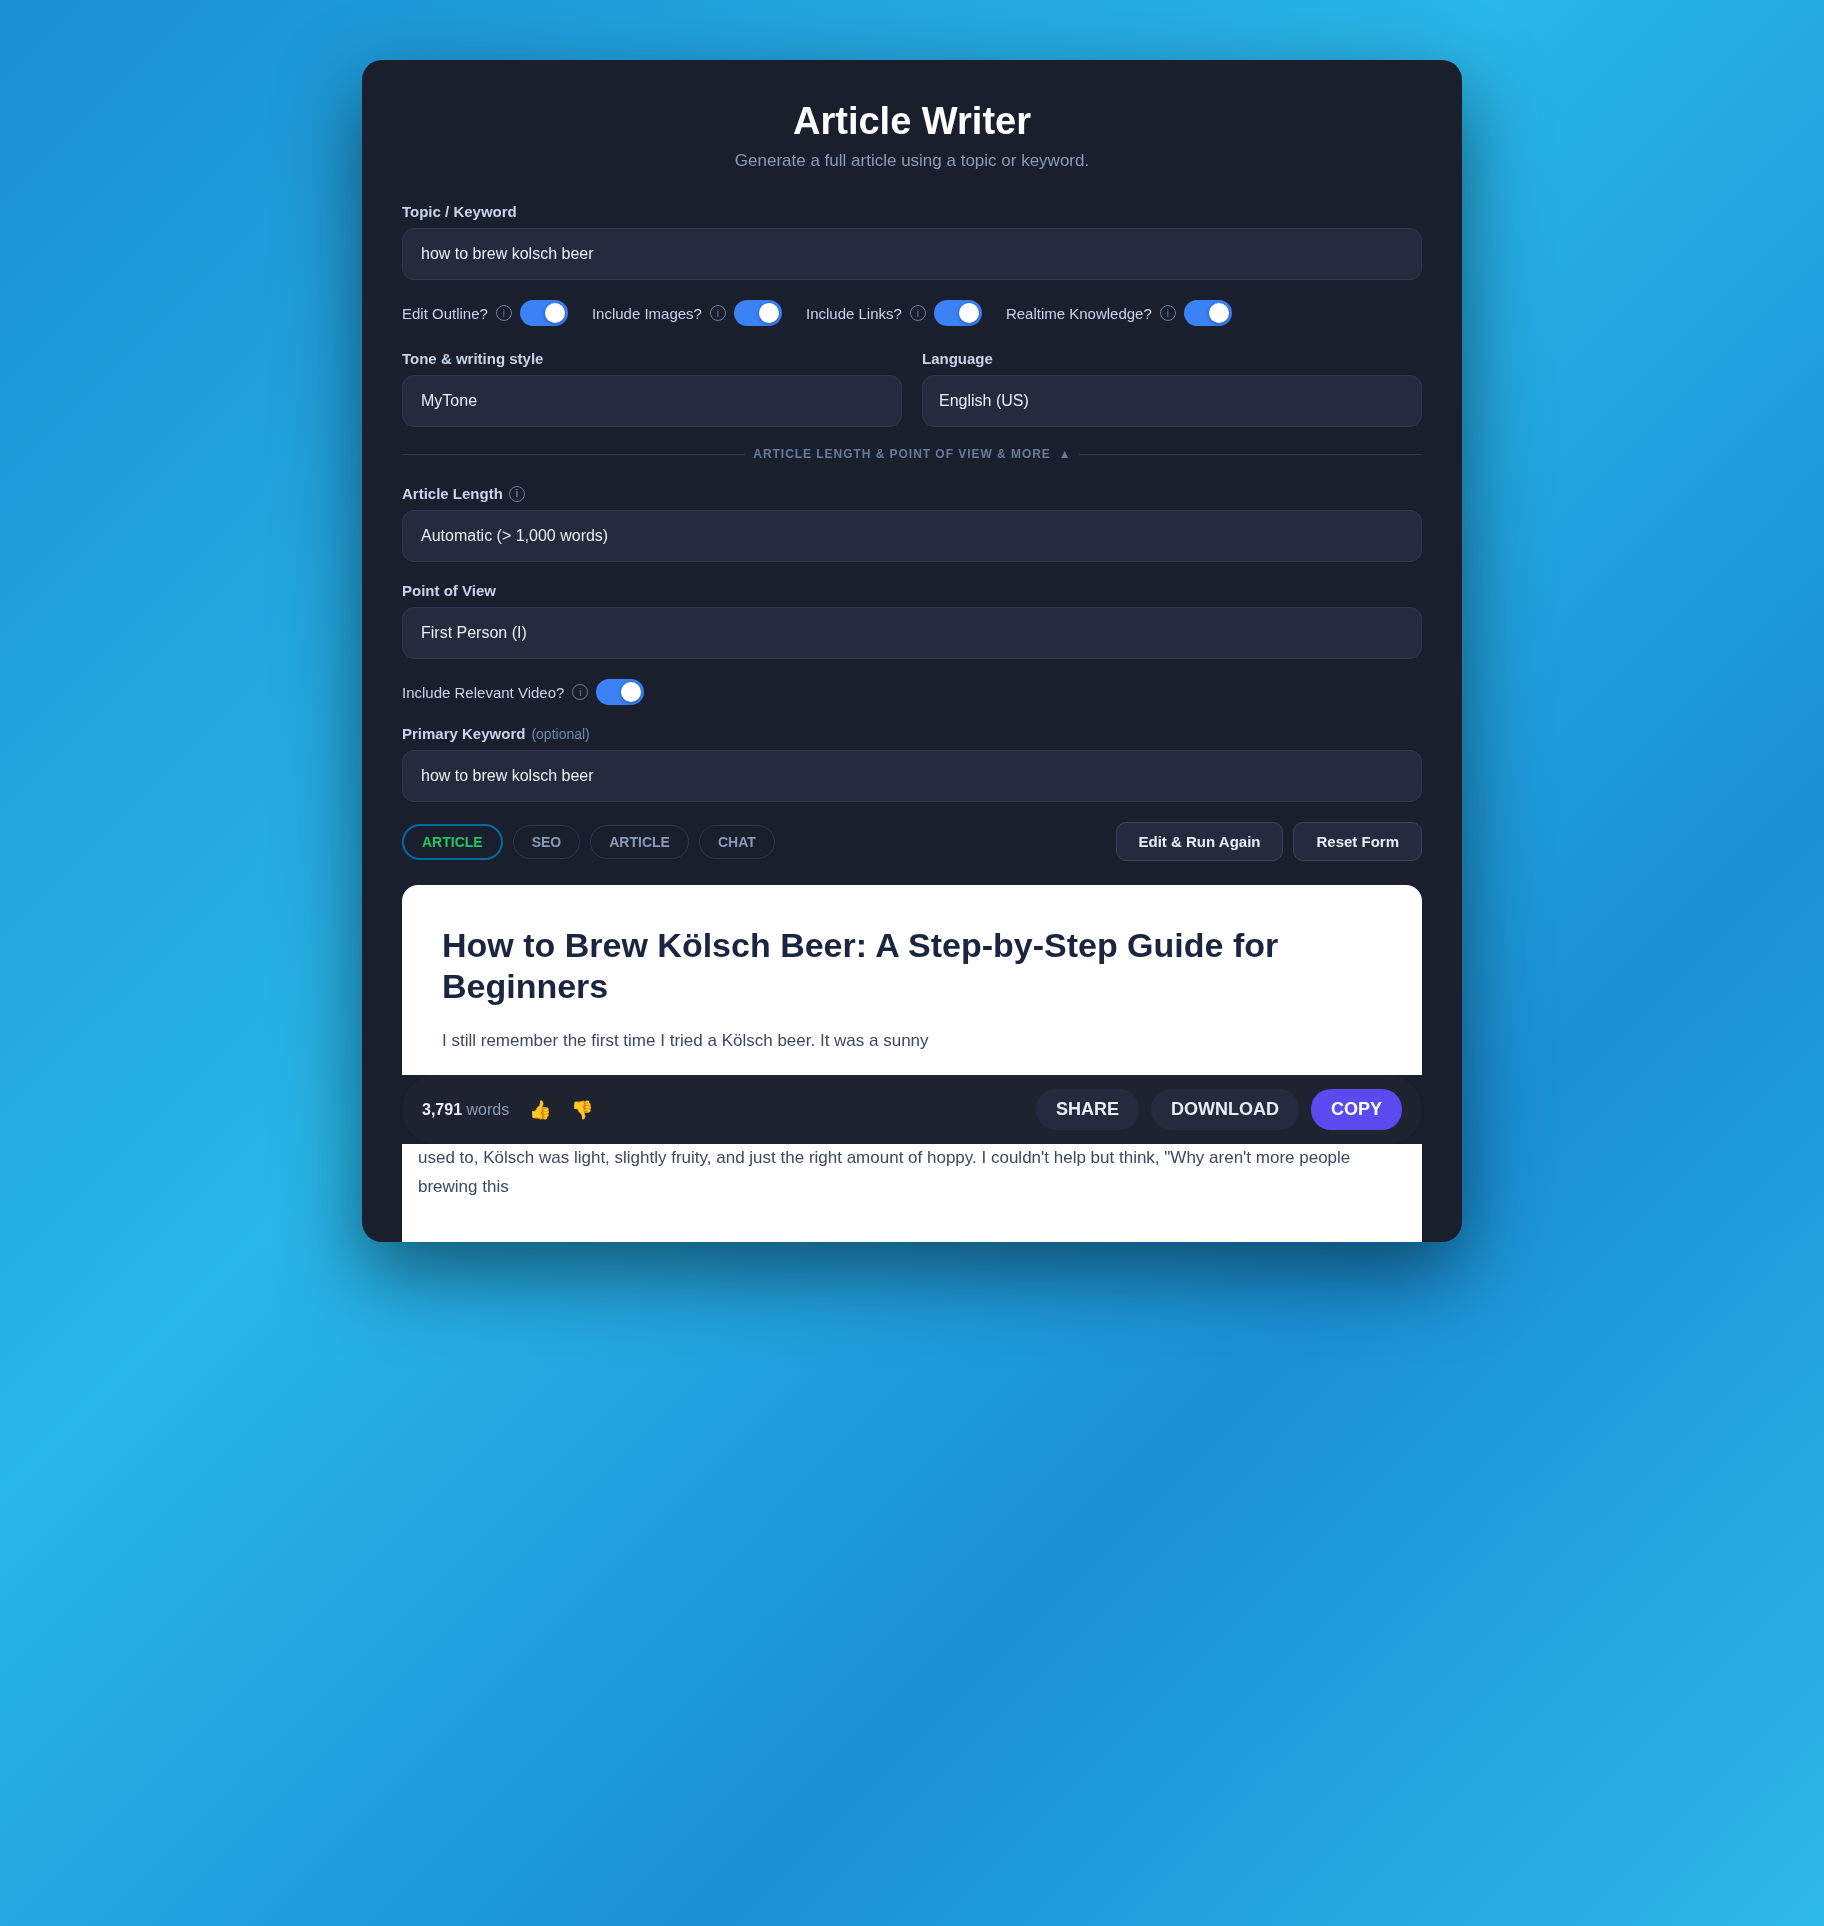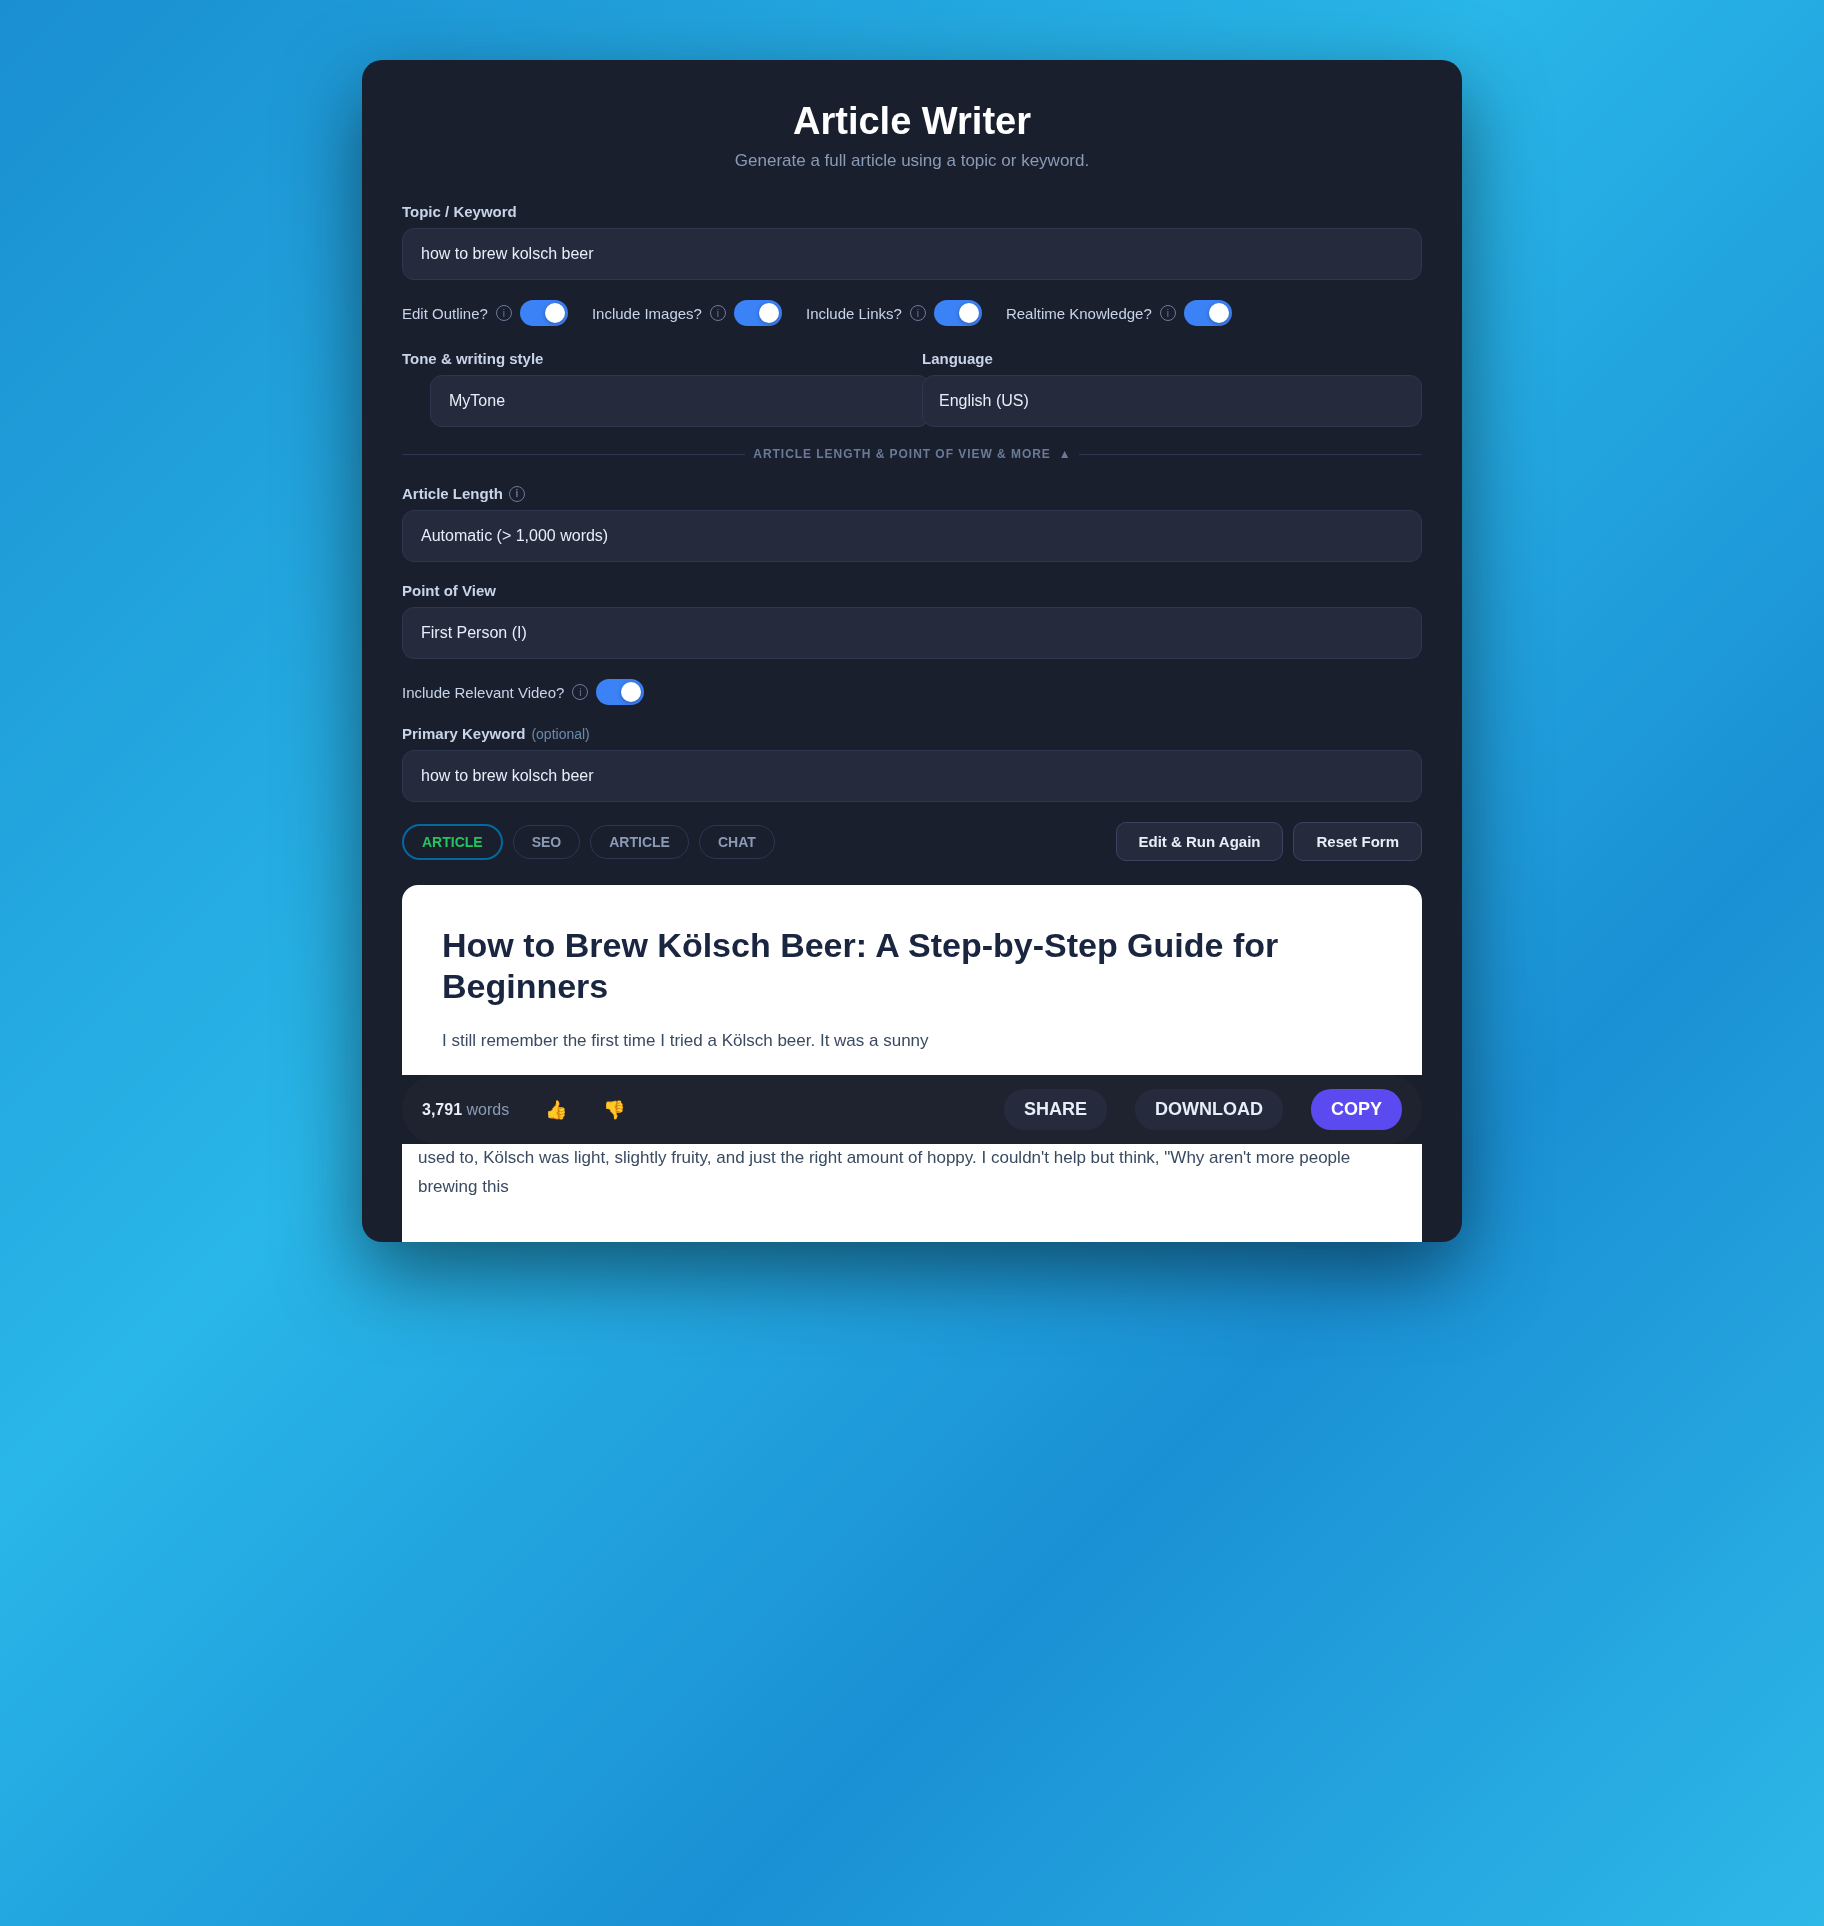--- a/index.html
+++ b/index.html
@@ -265,21 +265,21 @@
     <div class="toggle-group">
       <span class="toggle-label">Realtime Knowledge?</span>
       <span class="info-icon">i</span>
       <div class="toggle-switch"></div>
     </div>
   </div>
 
   <div class="two-col">
     <div>
       <div class="section-label">Tone &amp; writing style</div>
-      <input class="text-input" type="text" style="margin-bottom: 0px; margin-left: 28px;" value="MyTone">
+      <input class="text-input" type="text" style="margin-bottom: 0px;" value="MyTone">
     </div>
     <div>
       <div class="section-label">Language</div>
       <input class="text-input" type="text" style="margin-bottom: 0px; padding-left: 16px;" value="English (US)">
     </div>
   </div>
 
   <div class="expander-row" style="margin-top:20px">
     <div class="expander-line"></div>
     <span class="expander-text">ARTICLE LENGTH &amp; POINT OF VIEW &amp; MORE</span>
@@ -328,21 +328,21 @@
   </div>
 
   <div class="article-section">
     <h2 class="article-title">How to Brew Kölsch Beer: A Step-by-Step Guide for Beginners</h2>
     <div class="article-body">
       <p>I still remember the first time I tried a Kölsch beer. It was a sunny</p>
     </div>
   </div>
 
   <div style="padding: 0 0 0 0; background:#1a1f2e;">
-    <div class="bottom-bar-wrapper" style="background:#1e232f;border-radius:40px;padding:14px 20px;display:flex;align-items:center;gap:28px;margin:0 0 0 0;position:relative;z-index:20;">
+    <div class="bottom-bar-wrapper" style="background:#1e232f;border-radius:40px;padding:14px 20px;display:flex;align-items:center;gap:12px;margin:0 0 0 0;position:relative;z-index:20;">
       <span class="word-count">
         <span style="font-weight:700;color:#e8eef8;">3,791</span>
         <span style="color:#8a9bb5;font-weight:400;">words</span>
       </span>
       <button class="thumb-btn">👍</button>
       <button class="thumb-btn">👎</button>
       <div class="spacer"></div>
       <button class="btn-bar btn-share">SHARE</button>
       <button class="btn-bar btn-download">DOWNLOAD</button>
       <button class="btn-bar btn-copy">COPY</button>

